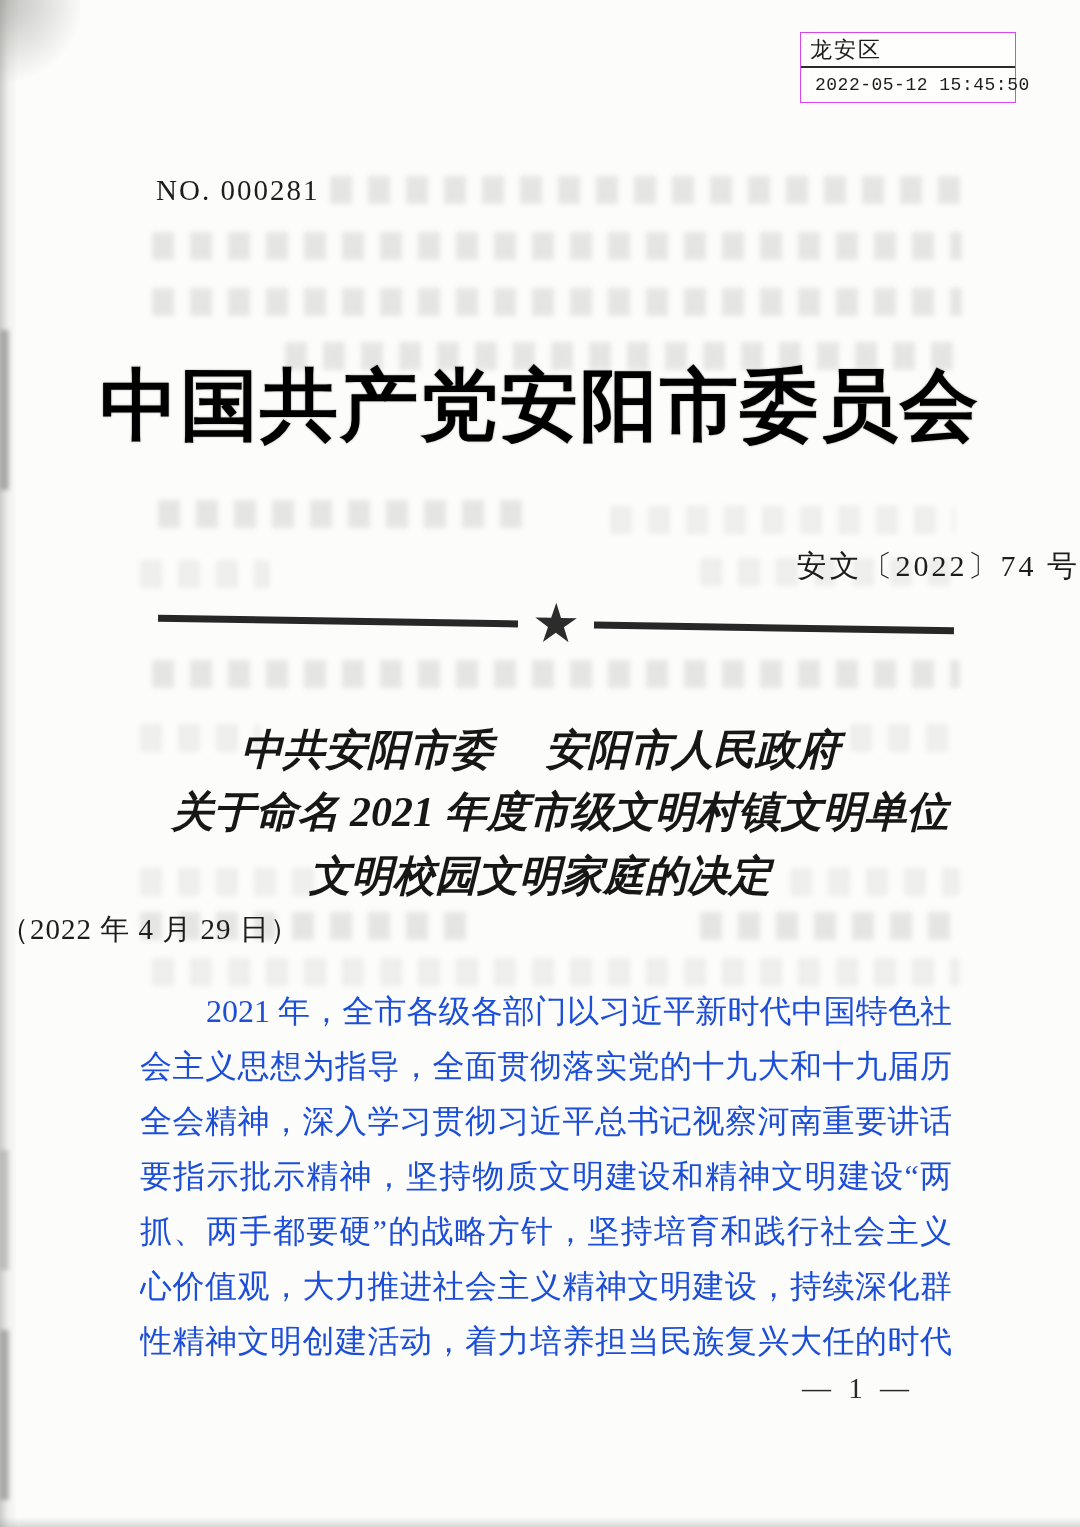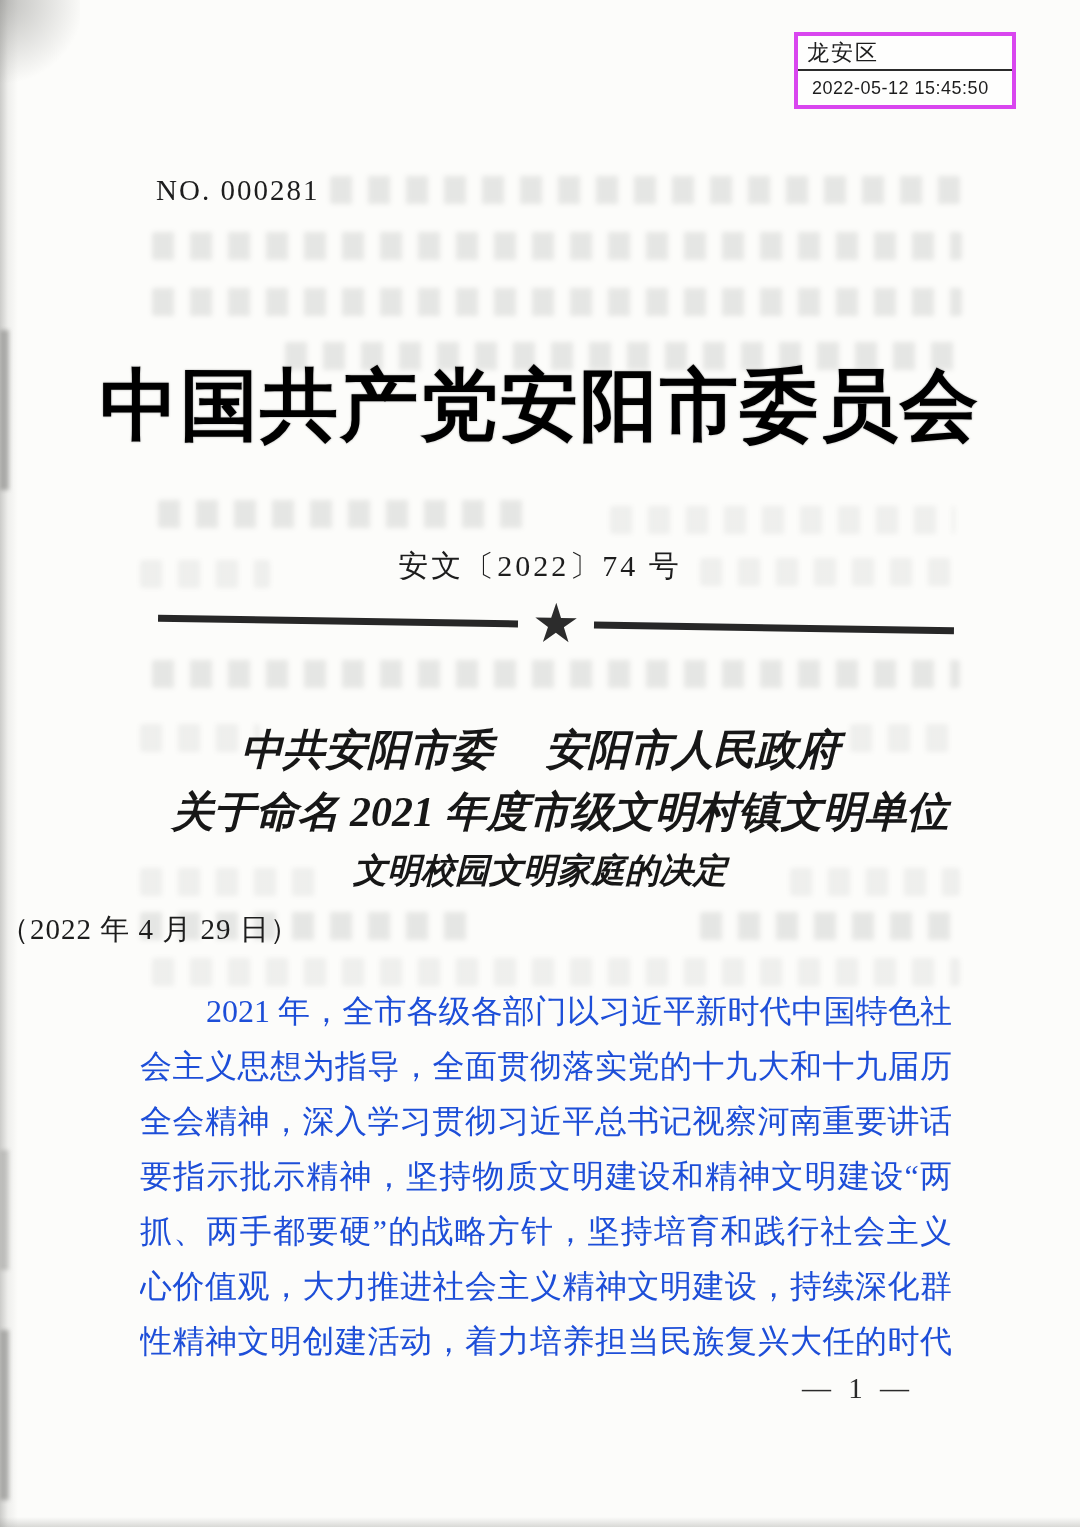--- a/index.html
+++ b/index.html
@@ -54,31 +54,31 @@
   .ghost.h {
     height: 28px;
     background: repeating-linear-gradient(90deg,
       rgba(122,126,124,0.34) 0 22px, rgba(122,126,124,0) 22px 38px);
   }
   .ghost.h.faint { opacity: 0.3; }
 
   
   .stamp {
     position: absolute; top: 32px; right: 64px; width: 214px;
-    border: 4px solid #d946ef;
+    border: 1px solid #d946ef;
     background: rgba(255,255,255,0.6);
   }
   .stamp-region {
     font-size: 22px; line-height: 30px;
     padding: 2px 0 1px 9px;
     letter-spacing: 2px;
   }
   .stamp-datetime {
     border-top: 2px solid #2b2b2b;
-    font-family: Liberation Sans, sans-serif;
+    font-family: Liberation Mono, monospace;
     font-size: 18px; line-height: 34px;
     padding-left: 14px;
     letter-spacing: 0.5px;
     white-space: nowrap;
   }
 
   
   .serial {
     position: absolute; top: 174px; left: 156px;
     font-size: 29px; letter-spacing: 2px;
@@ -86,21 +86,21 @@
   .issuer {
     position: absolute; top: 354px; left: 0; width: 100%;
     text-align: center;
     font-size: 78px; font-weight: bold; letter-spacing: 2px;
     color: #000000;
     text-shadow: 0 0 2px rgba(70,70,70,0.55);
     white-space: nowrap;
   }
   .doc-number {
     position: absolute; top: 546px; left: 0; width: 100%;
-    text-align: center;
+    text-align: right;
     font-size: 30px; letter-spacing: 3px;
   }
   .divider {
     position: absolute; top: 600px; left: 158px; width: 796px; height: 48px;
     display: flex; align-items: center;
     transform: rotate(0.9deg);
   }
   .divider .rule { flex: 1; height: 7px; background: #272727; }
   .divider .star {
     font-size: 54px; line-height: 48px; margin: 0 14px;
@@ -110,21 +110,21 @@
 
   
   .heading {
     position: absolute; left: 0; width: 100%;
     text-align: center; font-weight: bold; color: #171717;
     white-space: nowrap;
     font-style: italic;
   }
   .heading.h1 { top: 722px; font-size: 42px; }
   .heading.h2 { top: 784px; font-size: 42px; margin-left: 20px; }
-  .heading.h3 { top: 848px; font-size: 34px; }
+  .heading.h3 { top: 848px; font-size: 42px; }
   .doc-date {
     position: absolute; top: 910px; left: 0; width: 100%;
     text-align: left; font-size: 29px; letter-spacing: 1px;
   }
 
   
   .body-text {
     position: absolute; top: 984px; left: 140px; width: 812px;
     font-size: 32px; line-height: 55px; color: #1d4ed8;
   }

